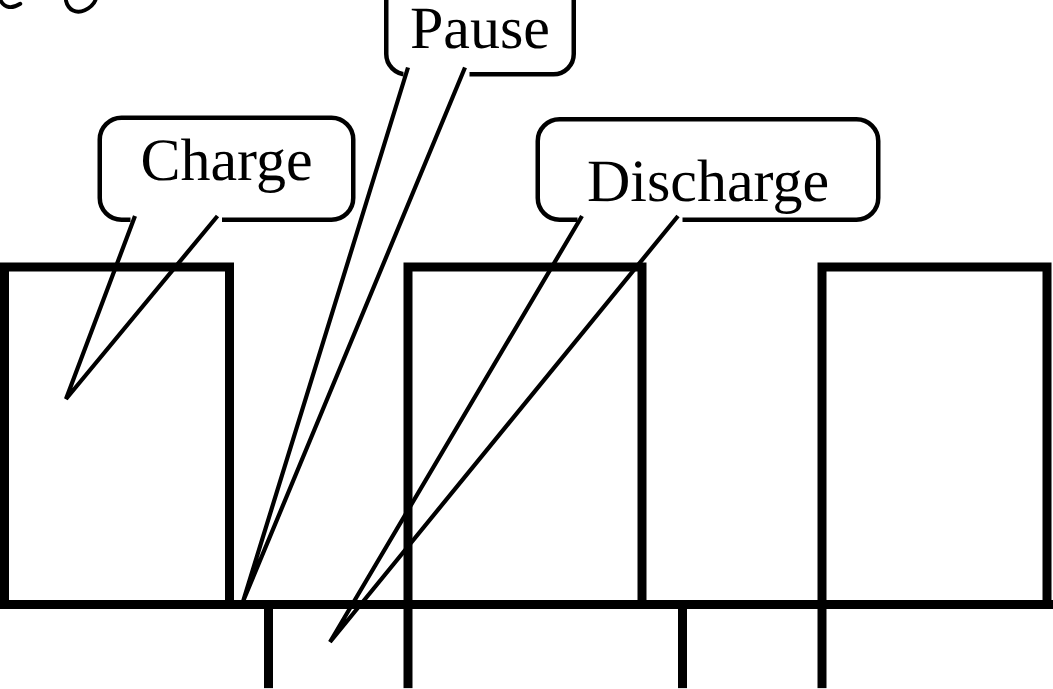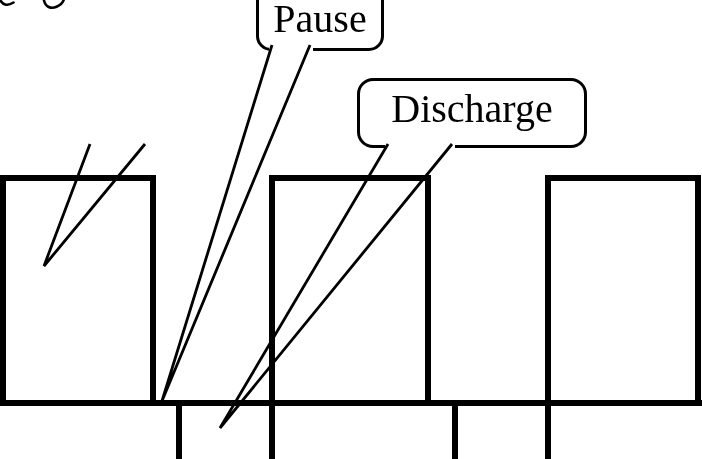--- a/index.html
+++ b/index.html
@@ -35,21 +35,21 @@
     font-size: 40px;
     line-height: 40px;
     color: #000000;
     white-space: nowrap;
   }
   #callout-charge    { left: 65px;  top: 77px;  width: 172px; height: 71px; }
   #callout-charge .label    { padding-top: 7px; }
   #callout-pause     { left: 256px; top: -28px; width: 128px; height: 79px; border-radius: 15px; }
   #callout-pause .label     { padding-top: 24px; }
   #callout-discharge { left: 357px; top: 78px;  width: 230px; height: 70px; }
-  #callout-discharge .label { padding-top: 8px; }
+  #callout-discharge .label { padding-top: 20px; }
   #overlay { z-index: 3; }
   #waveform-svg { z-index: 1; }
 </style>
 </head>
 <body>
 
 <div id="stage">
 
   <svg id="waveform-svg" width="702" height="459" viewBox="0 0 702 459">
 
@@ -64,20 +64,23 @@
 
     <path d="M 179 400 V 459" fill="none" stroke="#000000" stroke-width="6"></path>
 
     <path d="M 272 459 V 178 H 428 V 406" fill="none" stroke="#000000" stroke-width="6" stroke-linejoin="miter"></path>
 
     <path d="M 455 400 V 459" fill="none" stroke="#000000" stroke-width="6"></path>
 
     <path d="M 548 459 V 178 H 698 V 406" fill="none" stroke="#000000" stroke-width="6" stroke-linejoin="miter"></path>
   </svg>
 
+  <div class="callout" id="callout-charge">
+    <span class="label">Charge</span>
+  </div>
 
   <div class="callout" id="callout-pause">
     <span class="label">Pause</span>
   </div>
 
   <div class="callout" id="callout-discharge">
     <span class="label">Discharge</span>
   </div>
 
   <svg id="overlay" width="702" height="459" viewBox="0 0 702 459">

